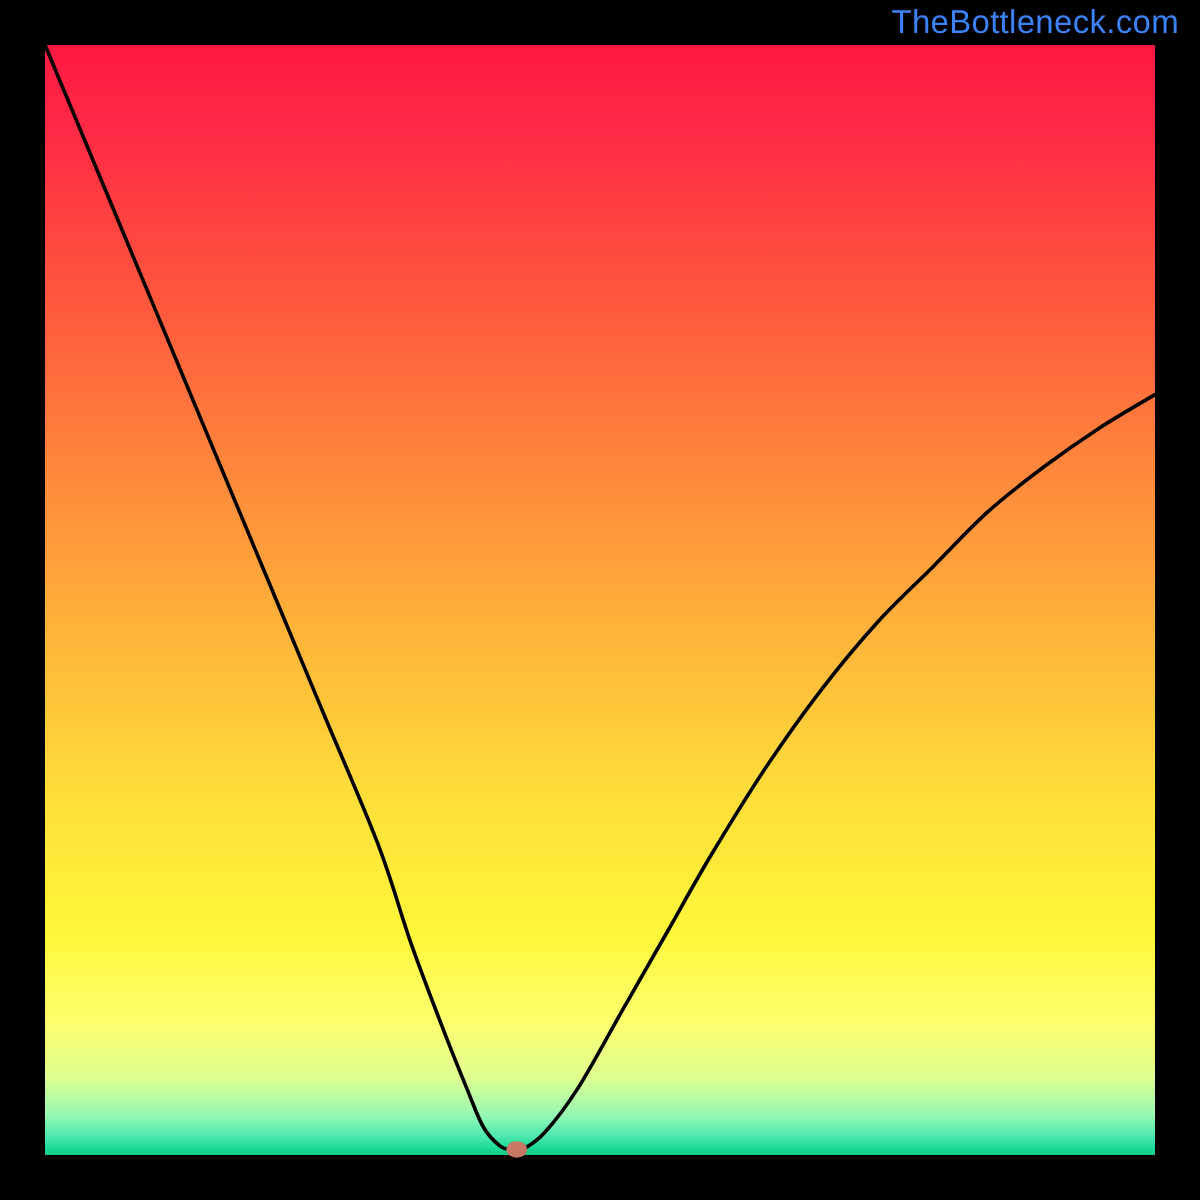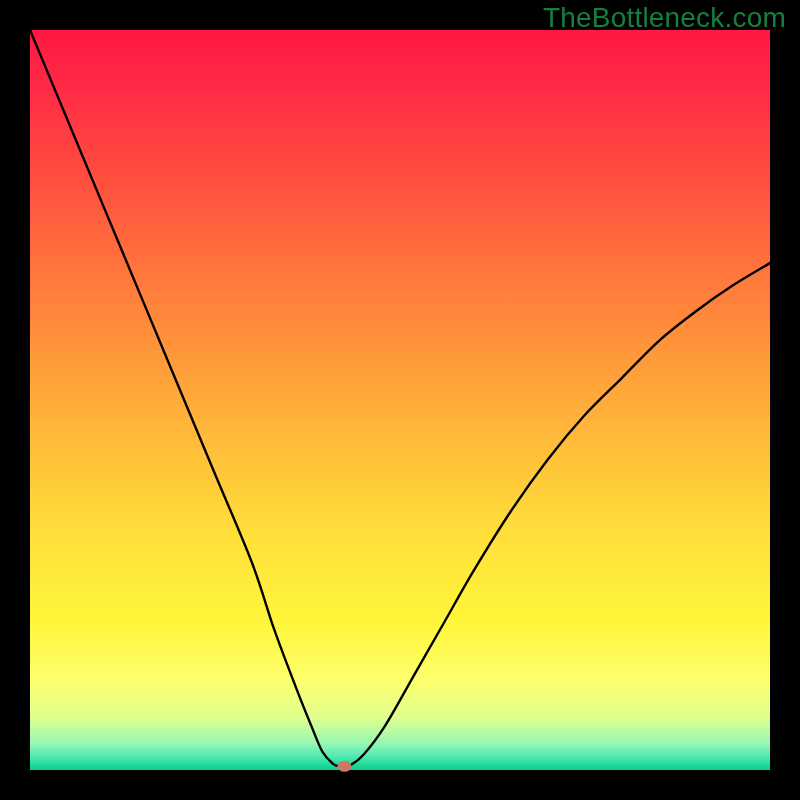--- a/index.html
+++ b/index.html
@@ -14,22 +14,22 @@
   .outer {
     position: relative;
     width: 800px;
     height: 800px;
     background: #000;
   }
   .watermark {
     position: absolute;
     top: 2px;
     right: 14px;
-    color: #15803d;
-    font-size: 28px;
+    color: #3b82f6;
+    font-size: 22px;
     letter-spacing: 0.2px;
     z-index: 10;
   }
   .plot {
     position: absolute;
     left: 30px;
     top: 30px;
     width: 740px;
     height: 740px;
   }

